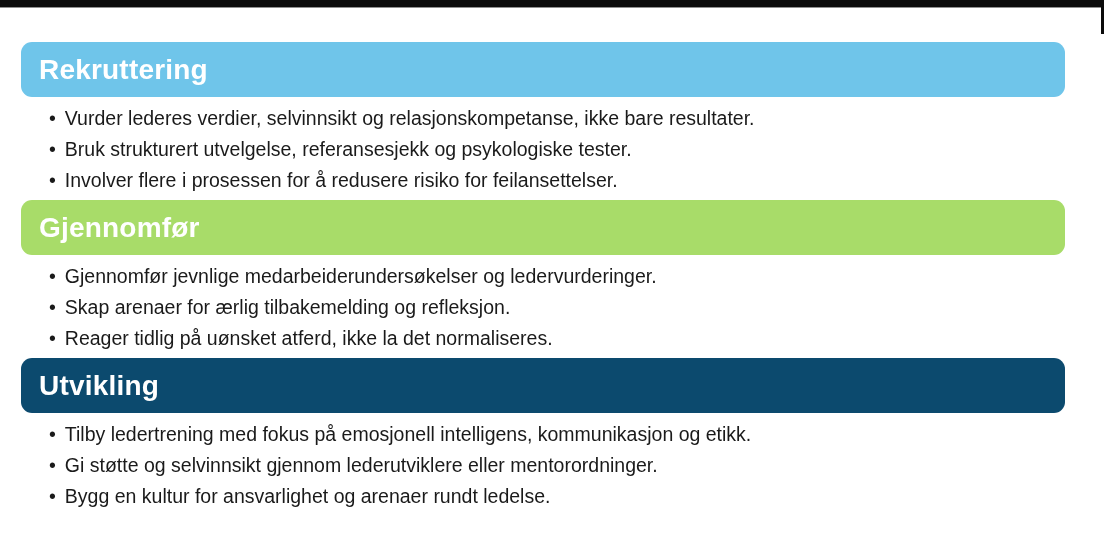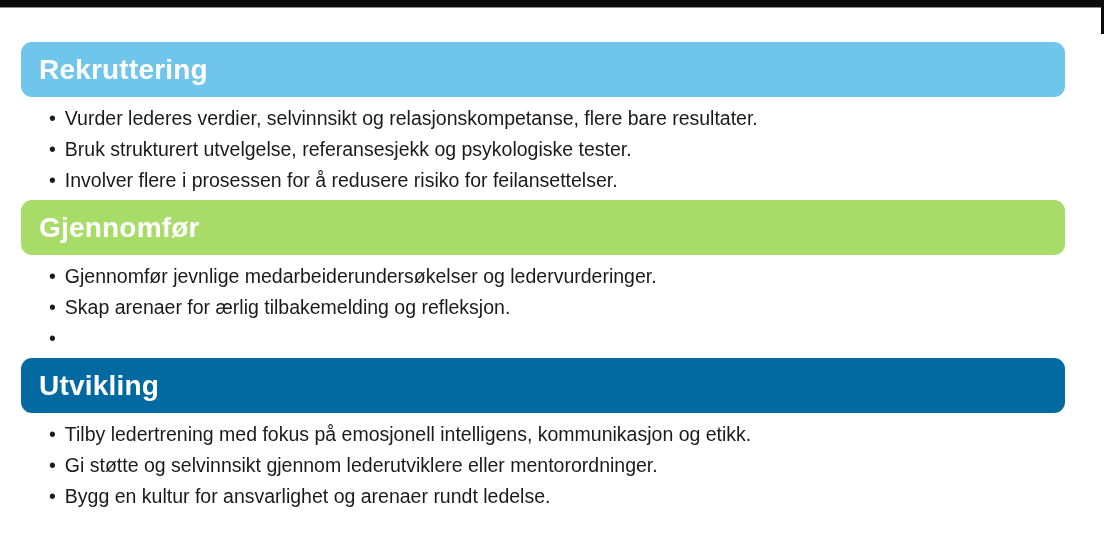--- a/index.html
+++ b/index.html
@@ -73,21 +73,21 @@
 <div class="right-edge-tick"></div>
 
 <div class="slide">
 
   <div class="section-header" style="background-color: rgb(111, 197, 234);">
     <span>Rekruttering</span>
   </div>
   <ul class="bullet-list">
     <li class="bullet-item">
       <span class="bullet-dot">•</span>
-      <span>Vurder lederes verdier, selvinnsikt og relasjonskompetanse, flere bare resultater.</span>
+      <span>Vurder lederes verdier, selvinnsikt og relasjonskompetanse, ikke bare resultater.</span>
     </li>
     <li class="bullet-item">
       <span class="bullet-dot">•</span>
       <span>Bruk strukturert utvelgelse, referansesjekk og psykologiske tester.</span>
     </li>
     <li class="bullet-item">
       <span class="bullet-dot">•</span>
       <span>Involver flere i prosessen for å redusere risiko for feilansettelser.</span>
     </li>
   </ul>
@@ -99,24 +99,25 @@
     <li class="bullet-item">
       <span class="bullet-dot">•</span>
       <span>Gjennomfør jevnlige medarbeiderundersøkelser og ledervurderinger.</span>
     </li>
     <li class="bullet-item">
       <span class="bullet-dot">•</span>
       <span>Skap arenaer for ærlig tilbakemelding og refleksjon.</span>
     </li>
     <li class="bullet-item">
       <span class="bullet-dot">•</span>
+      <span>Reager tidlig på uønsket atferd, ikke la det normaliseres.</span>
     </li>
   </ul>
 
-  <div class="section-header" style="background-color: #0369a1; align-items: center;">
+  <div class="section-header" style="background-color: #0c4a6e; align-items: center;">
     <span>Utvikling</span>
   </div>
   <ul class="bullet-list">
     <li class="bullet-item">
       <span class="bullet-dot">•</span>
       <span>Tilby ledertrening med fokus på emosjonell intelligens, kommunikasjon og etikk.</span>
     </li>
     <li class="bullet-item">
       <span class="bullet-dot">•</span>
       <span>Gi støtte og selvinnsikt gjennom lederutviklere eller mentorordninger.</span>

